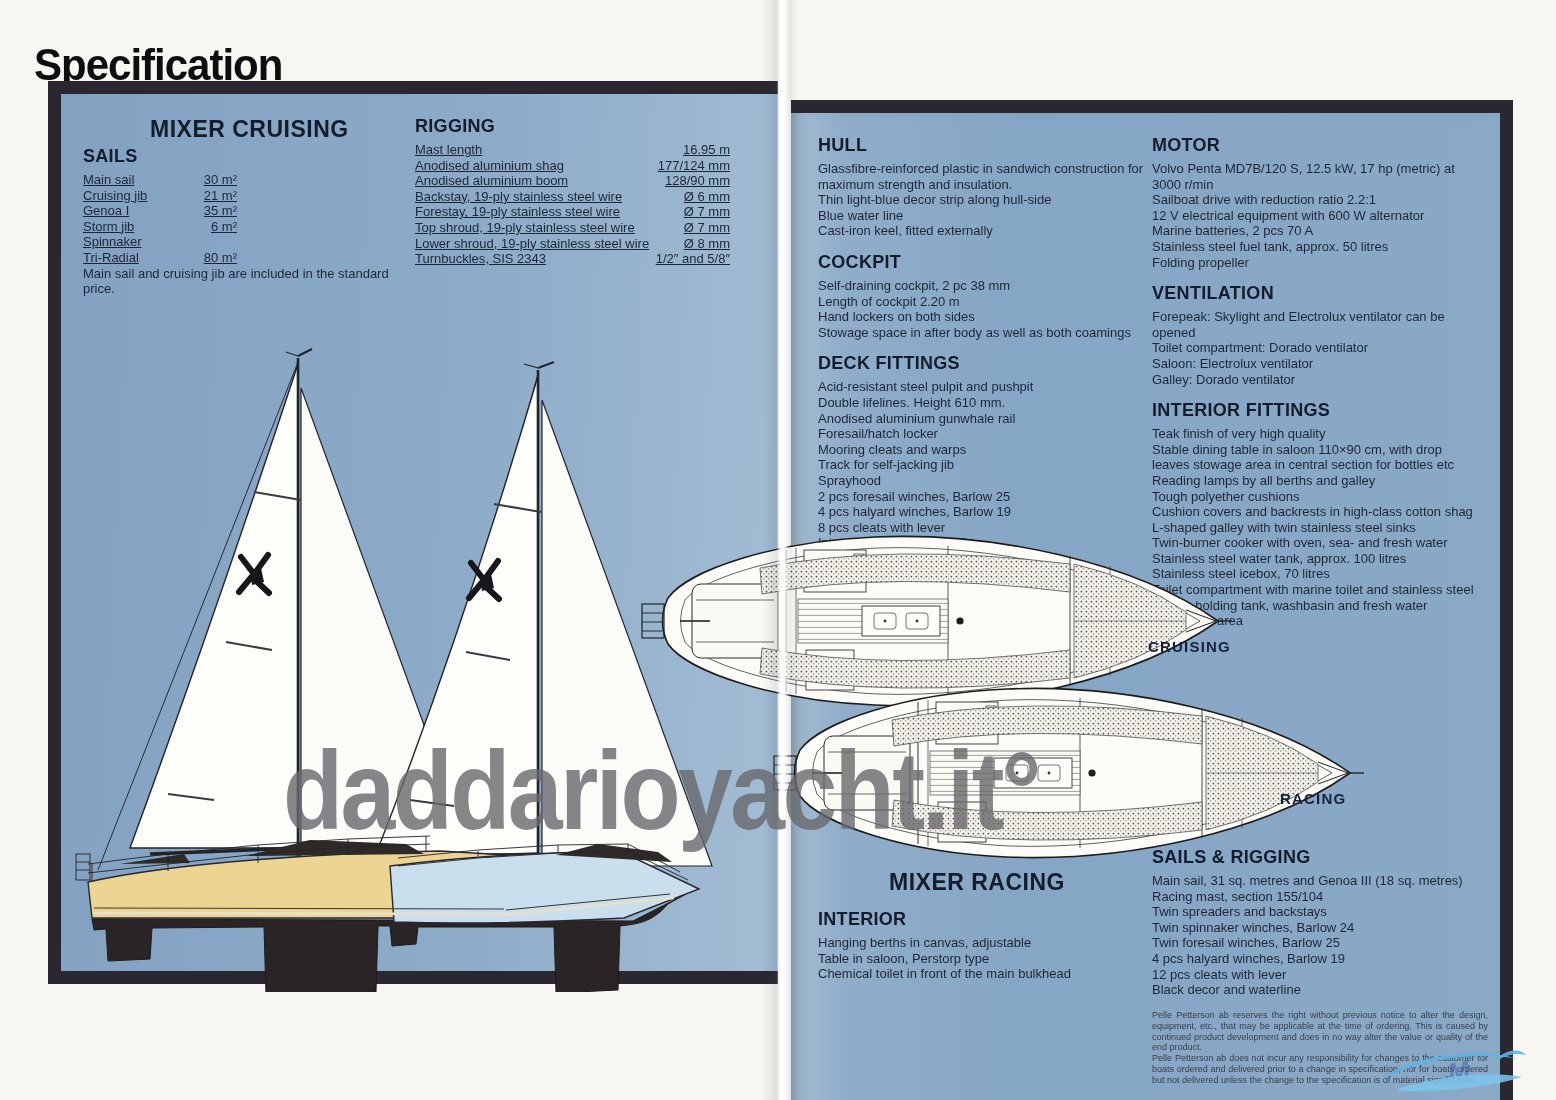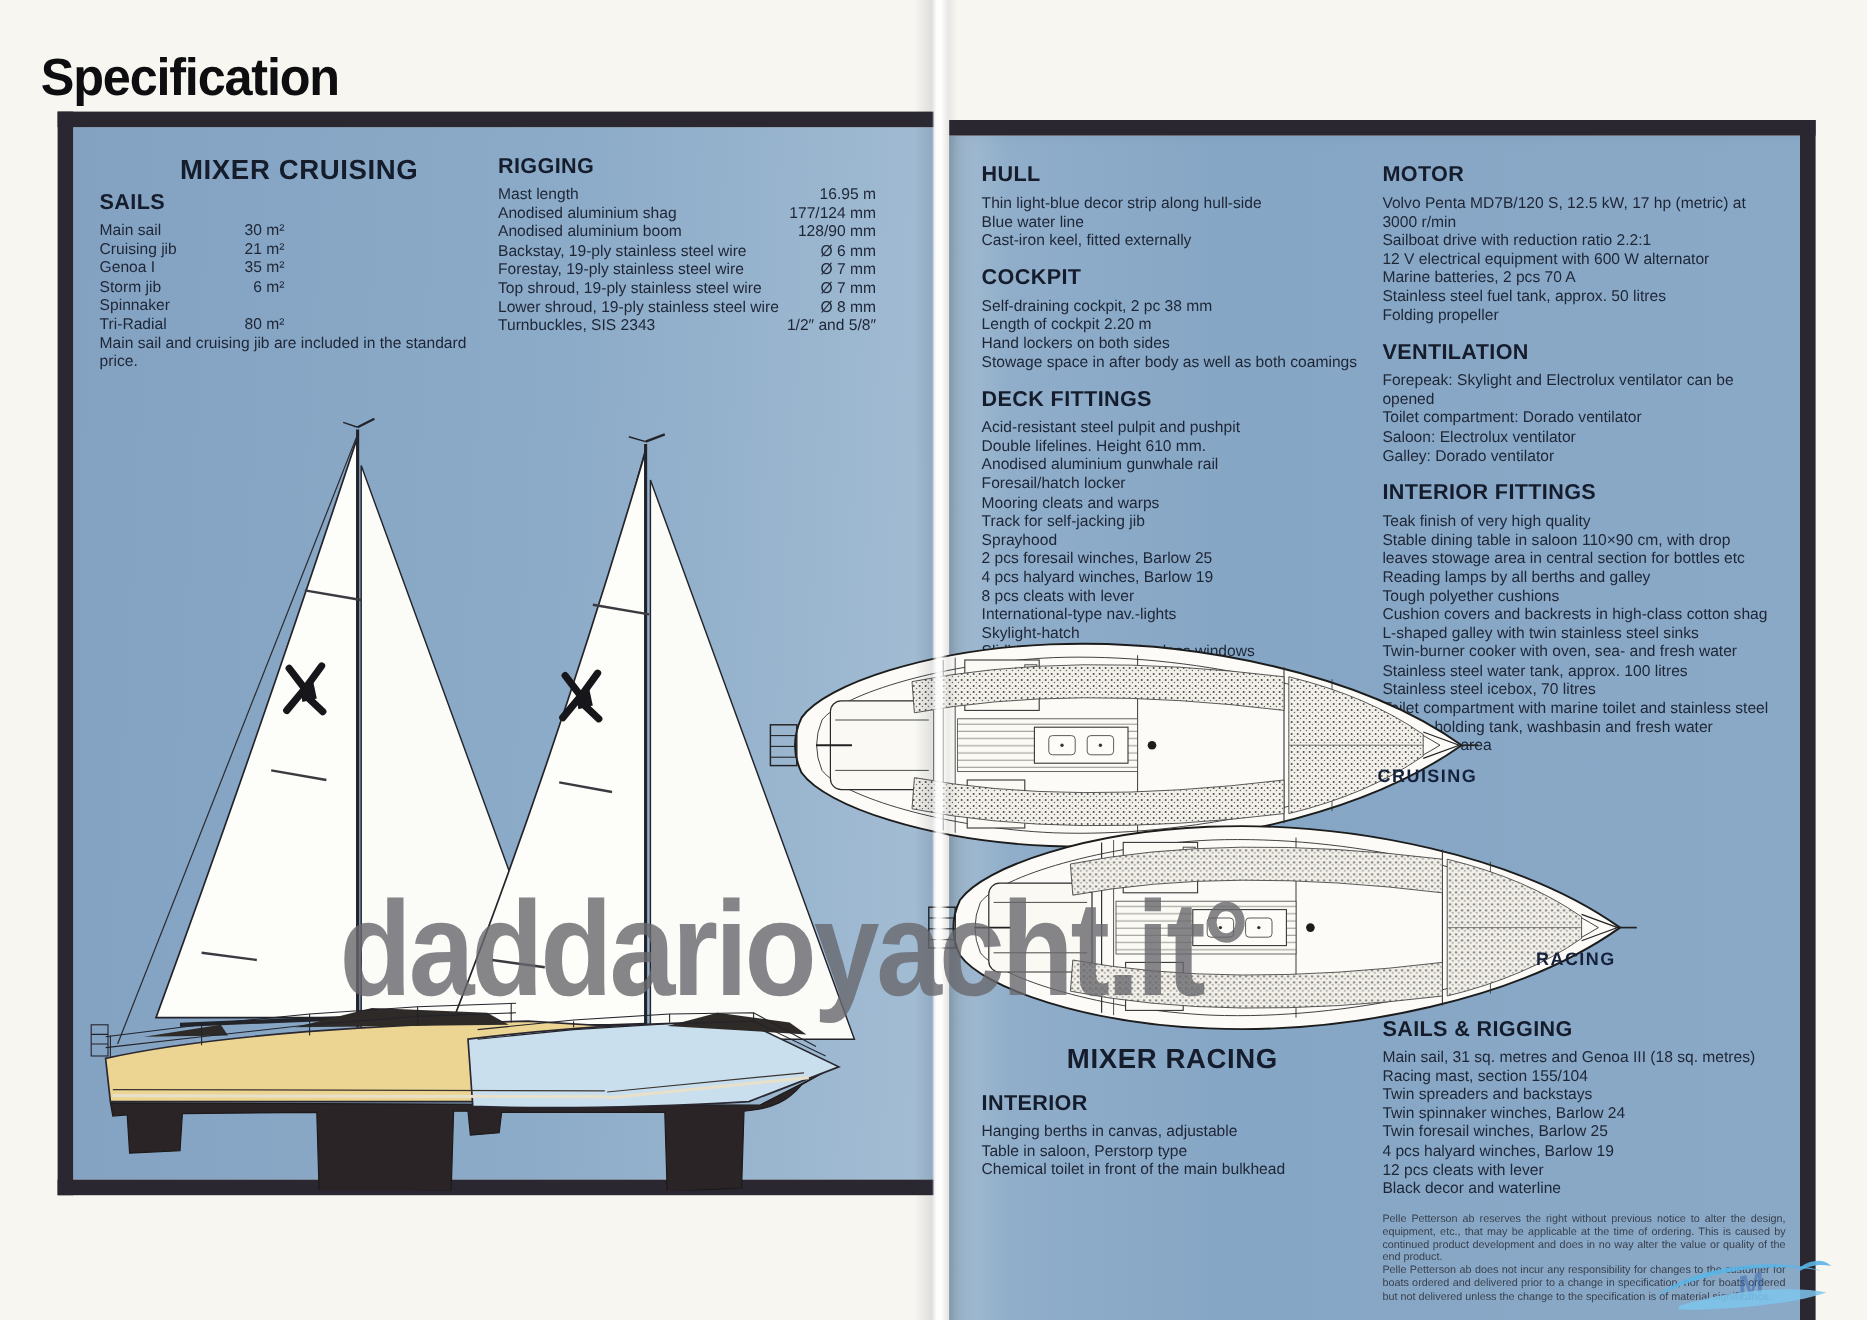--- a/index.html
+++ b/index.html
@@ -10,40 +10,40 @@
     -webkit-font-smoothing:antialiased;
   }
   .page-title{
     position:absolute;left:34px;top:40px;
     font-size:42px;font-weight:800;letter-spacing:-1px;color:#0e0e10;
     transform:scaleY(1.04);transform-origin:left top;
   }
   
   .panel{position:absolute;box-sizing:border-box;z-index:1;}
   .panel-left{
-    left:48px;top:93px;width:730px;height:903px;
+    left:48px;top:81px;width:730px;height:903px;
     border:13px solid #2a2730;border-right:none;
     background:linear-gradient(93deg,#83a2c2 0%,#8cabc8 55%,#a2bcd3 98%);
   }
   .panel-right{
     left:791px;top:100px;width:722px;height:1100px;
     border:13px solid #2a2730;border-left:none;
     background:linear-gradient(90deg,#a6bed3 0%,#90aeca 7%,#86a6c5 32%,#8aa9c7 100%);
     box-shadow:inset 14px 0 18px -12px rgba(30,40,60,.35);
   }
   .sec-h{
     font-size:18px;font-weight:800;color:#151c2c;letter-spacing:.3px;
     margin:13px 0 5px 0;
   }
   .sec-h.first{margin-top:0;}
   .big-h{
     position:absolute;font-size:23px;font-weight:800;color:#151c2c;letter-spacing:.5px;
   }
   .spec-line{font-size:13px;line-height:15.6px;color:#1e2636;}
-  .spec-row{display:flex;font-size:13px;line-height:15.6px;color:#1e2636;}
+  .spec-row{display:flex;font-size:13px;line-height:15.6px;color:#1e2636;text-decoration:underline;}
   .note{font-size:13px;line-height:15.6px;color:#1e2636;margin-top:0;}
   
   .sails-list .spec-label{width:106px;flex:none;}
   .sails-list .spec-value{width:48px;text-align:right;flex:none;}
   
   .rigging-list .spec-row{justify-content:space-between;}
   .rigging-list .spec-value{text-align:right;white-space:nowrap;padding-left:8px;}
   .block{position:absolute;}
   
   .colflow{position:absolute;}
@@ -145,20 +145,21 @@
         </div>
       </div>
   </div>
 </div>
 
 <div class="panel panel-right">
 
   <div class="colflow" style="left:27px;top:22px;width:326px;">
     <div class="sec-h first">HULL</div>
     <div>
+        <div class="spec-line">Glassfibre-reinforced plastic in sandwich construction for maximum strength and insulation.</div>
         <div class="spec-line">Thin light-blue decor strip along hull-side</div>
         <div class="spec-line">Blue water line</div>
         <div class="spec-line">Cast-iron keel, fitted externally</div>
       </div>
     <div class="sec-h">COCKPIT</div>
     <div>
         <div class="spec-line">Self-draining cockpit, 2 pc 38 mm</div>
         <div class="spec-line">Length of cockpit 2.20 m</div>
         <div class="spec-line">Hand lockers on both sides</div>
         <div class="spec-line">Stowage space in after body as well as both coamings</div>

